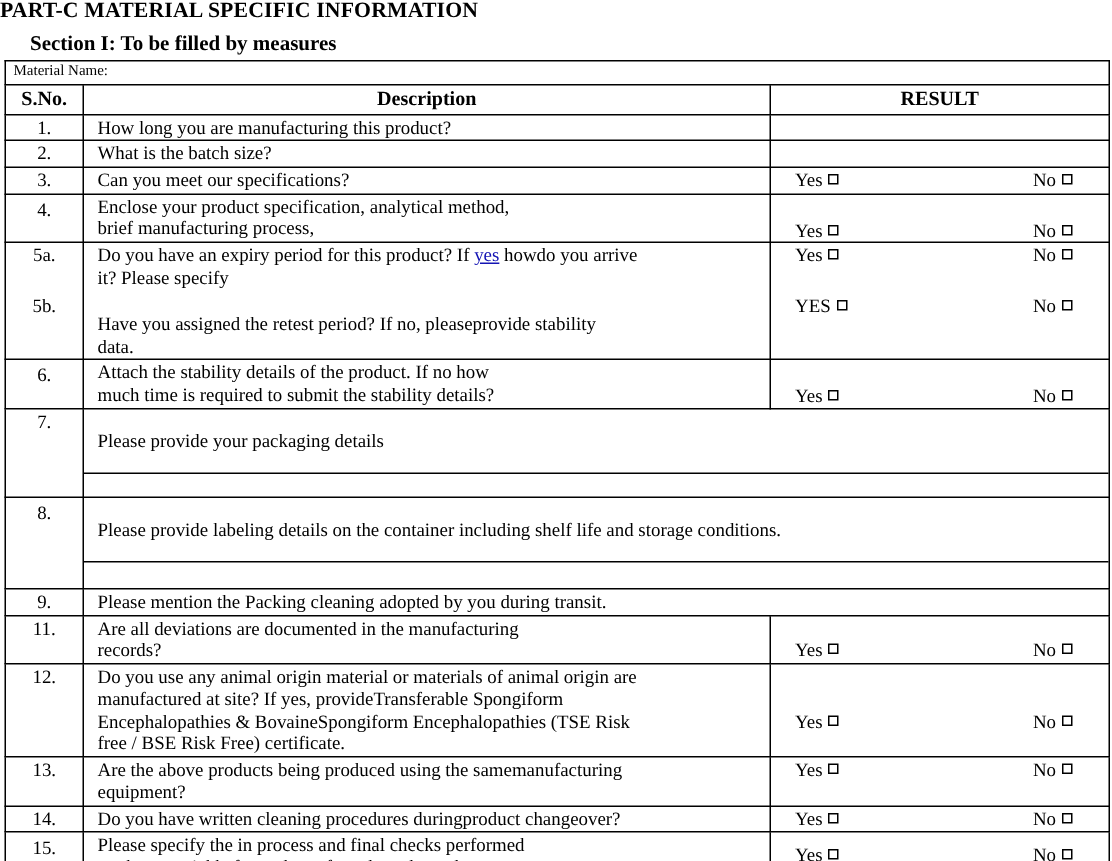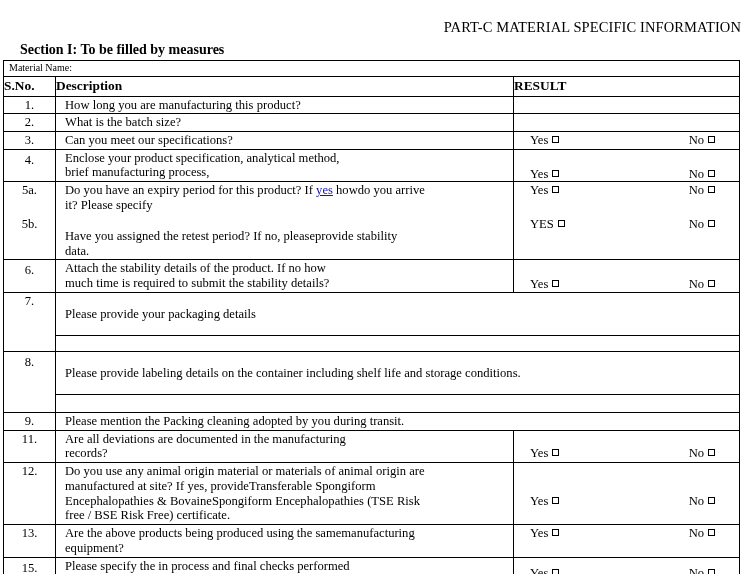--- a/index.html
+++ b/index.html
@@ -15,25 +15,25 @@
     color: #000000;
     overflow: hidden;
   }
   .page {
     position: relative;
     width: 741px;
     height: 574px;
     box-sizing: border-box;
   }
   .doc-title {
-    text-align: right;
-    font-weight: normal;
+    text-align: left;
+    font-weight: bold;
     font-size: 14.5px;
     letter-spacing: 0.1px;
-    padding-top: 20px;
+    padding-top: 0;
     line-height: 1.1;
   }
   .section-label {
     font-weight: bold;
     font-size: 14px;
     padding-left: 20px;
     padding-top: 6px;
     padding-bottom: 3px;
     line-height: 1.1;
   }
@@ -60,21 +60,21 @@
 
   .material-name {
     font-weight: normal;
     font-size: 10px;
     padding: 1px 0 2px 5px;
     line-height: 1.15;
   }
 
   .hdr {
     font-weight: bold;
-    text-align: left;
+    text-align: center;
     font-size: 13.4px;
     padding: 1px 0 2px 0;
   }
 
   .sno {
     text-align: center;
     padding: 1px 0 0 0;
     font-size: 12.6px;
   }
   .sno-pad {
@@ -357,20 +357,36 @@
             </div>
           </td>
         <td class="result">
           <div class="yn yn-top">
             <span class="lbl"><span>Yes</span><span class="box"></span></span>
             <span class="lbl"><span>No</span><span class="box"></span></span>
           </div>
         </td>
       </tr>
 
+      <tr>
+        <td>
+            <div class="sno">14.</div>
+          </td>
+        <td>
+            <div class="desc">
+              <p>Do you have written cleaning procedures duringproduct changeover?</p>
+            </div>
+          </td>
+        <td class="result">
+          <div class="yn yn-top">
+            <span class="lbl"><span>Yes</span><span class="box"></span></span>
+            <span class="lbl"><span>No</span><span class="box"></span></span>
+          </div>
+        </td>
+      </tr>
 
       <tr>
         <td>
             <div class="sno sno-pad">15.</div>
           </td>
         <td>
             <div class="desc">
               <p>Please specify the in process and final checks performed
 on the material before release for sale and supply</p>
             </div>

